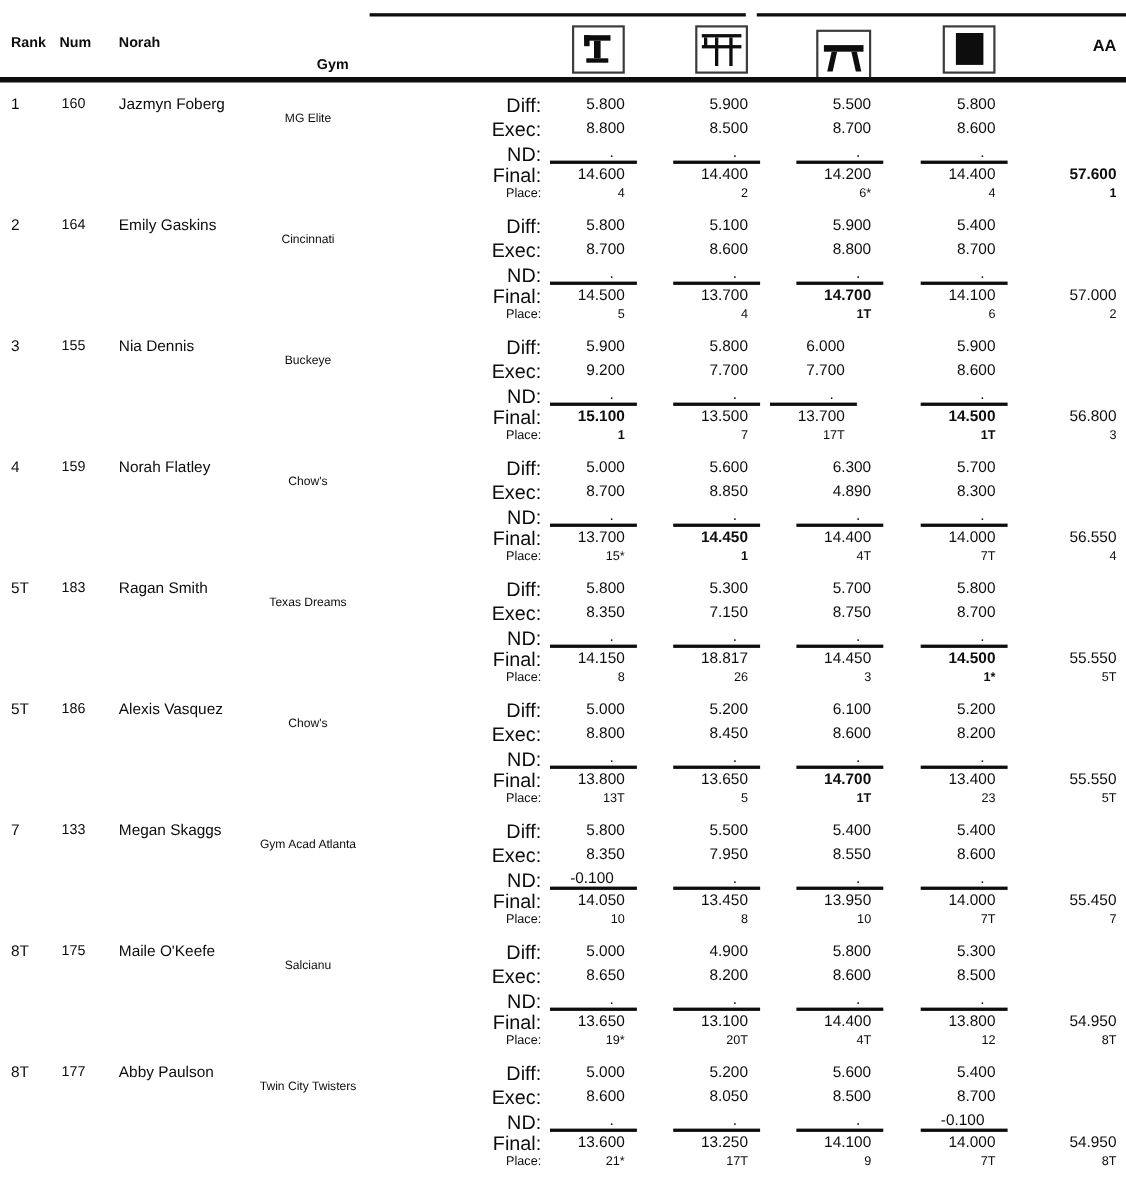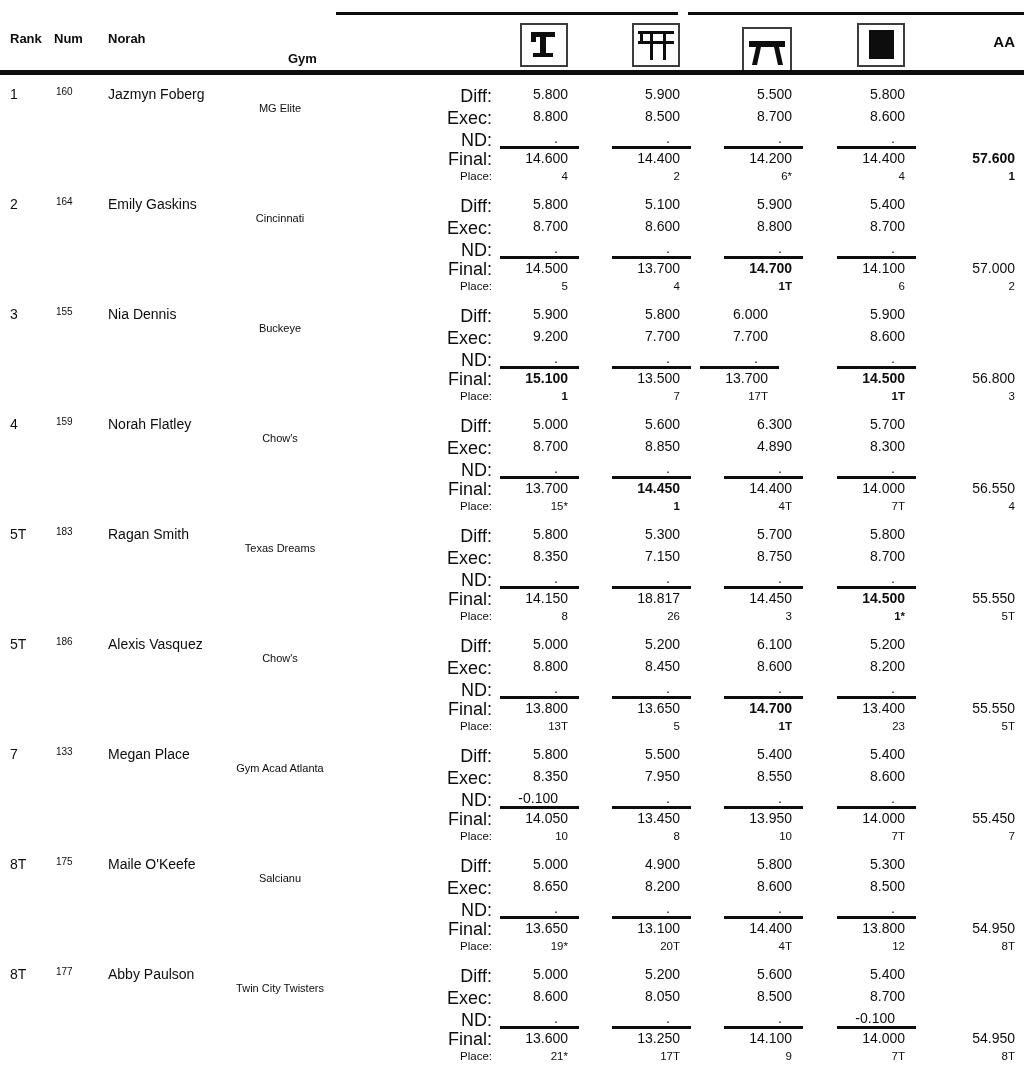--- a/index.html
+++ b/index.html
@@ -7,21 +7,21 @@
     position:relative;width:1024px;height:1085px;background:#ffffff;
     font-family:"Liberation Sans", sans-serif;color:#0d0d0d;overflow:hidden;
   }
   .hline{position:absolute;background:#0d0d0d;height:3px;}
   .thickrule{position:absolute;background:#0d0d0d;left:0;top:70px;width:1024px;height:5px;}
   .hdr-label{position:absolute;font-weight:bold;font-size:13px;white-space:nowrap;}
   .aa-hdr{position:absolute;left:955px;top:33px;width:60px;text-align:right;font-weight:bold;font-size:15px;}
   .iconbox{position:absolute;width:48px;height:44px;background:#fff;border:2px solid #3c3c3c;box-sizing:border-box;display:flex;align-items:center;justify-content:center;}
   .athlete{position:absolute;left:0;width:1024px;height:110px;}
   .rank{position:absolute;left:10px;top:0;font-size:14px;}
-  .num{position:absolute;left:56px;top:0;font-size:10px;}
+  .num{position:absolute;left:56px;top:0;font-size:13px;}
   .aname{position:absolute;left:108px;top:0;font-size:14px;white-space:nowrap;}
   .gym{position:absolute;left:170px;top:16px;width:220px;text-align:center;font-size:11px;white-space:nowrap;}
   .rlabels{position:absolute;left:400px;top:0;width:92px;text-align:right;}
   .rlabels div{position:absolute;right:0;white-space:nowrap;font-size:18px;}
   .lb-diff{top:0;} .lb-exec{top:22px;} .lb-nd{top:44px;} .lb-final{top:63px;} .lb-place{top:84px;font-size:11.5px !important;}
   .scol{position:absolute;top:0;width:72px;height:100px;}
   .scol .v{position:absolute;right:0;white-space:nowrap;font-size:14px;}
   .v-diff{top:0;} .v-exec{top:22px;} .v-nd{top:44px;right:10px !important;}
   .sumline{position:absolute;left:4px;right:-11px;top:60px;height:3px;background:#0d0d0d;}
   .v-final{top:64px;} .v-place{top:84px;font-size:11.5px !important;}
@@ -408,21 +408,21 @@
 
     <div class="aacol">
       <div class="v v-final" style="position:absolute;right:0;top:64px;font-size:14px;">55.550</div>
       <div class="v v-place" style="position:absolute;right:0;top:84px;font-size:11.5px;">5T</div>
     </div>
   </div>
 
   <div class="athlete" style="top: 746px;">
     <div class="rank">7</div>
     <div class="num">133</div>
-    <div class="aname">Megan Place</div>
+    <div class="aname">Megan Skaggs</div>
     <div class="gym">Gym Acad Atlanta</div>
 
     <div class="rlabels">
       <div class="lb-diff">Diff:</div>
       <div class="lb-exec">Exec:</div>
       <div class="lb-nd">ND:</div>
       <div class="lb-final">Final:</div>
       <div class="lb-place">Place:</div>
     </div>
 

